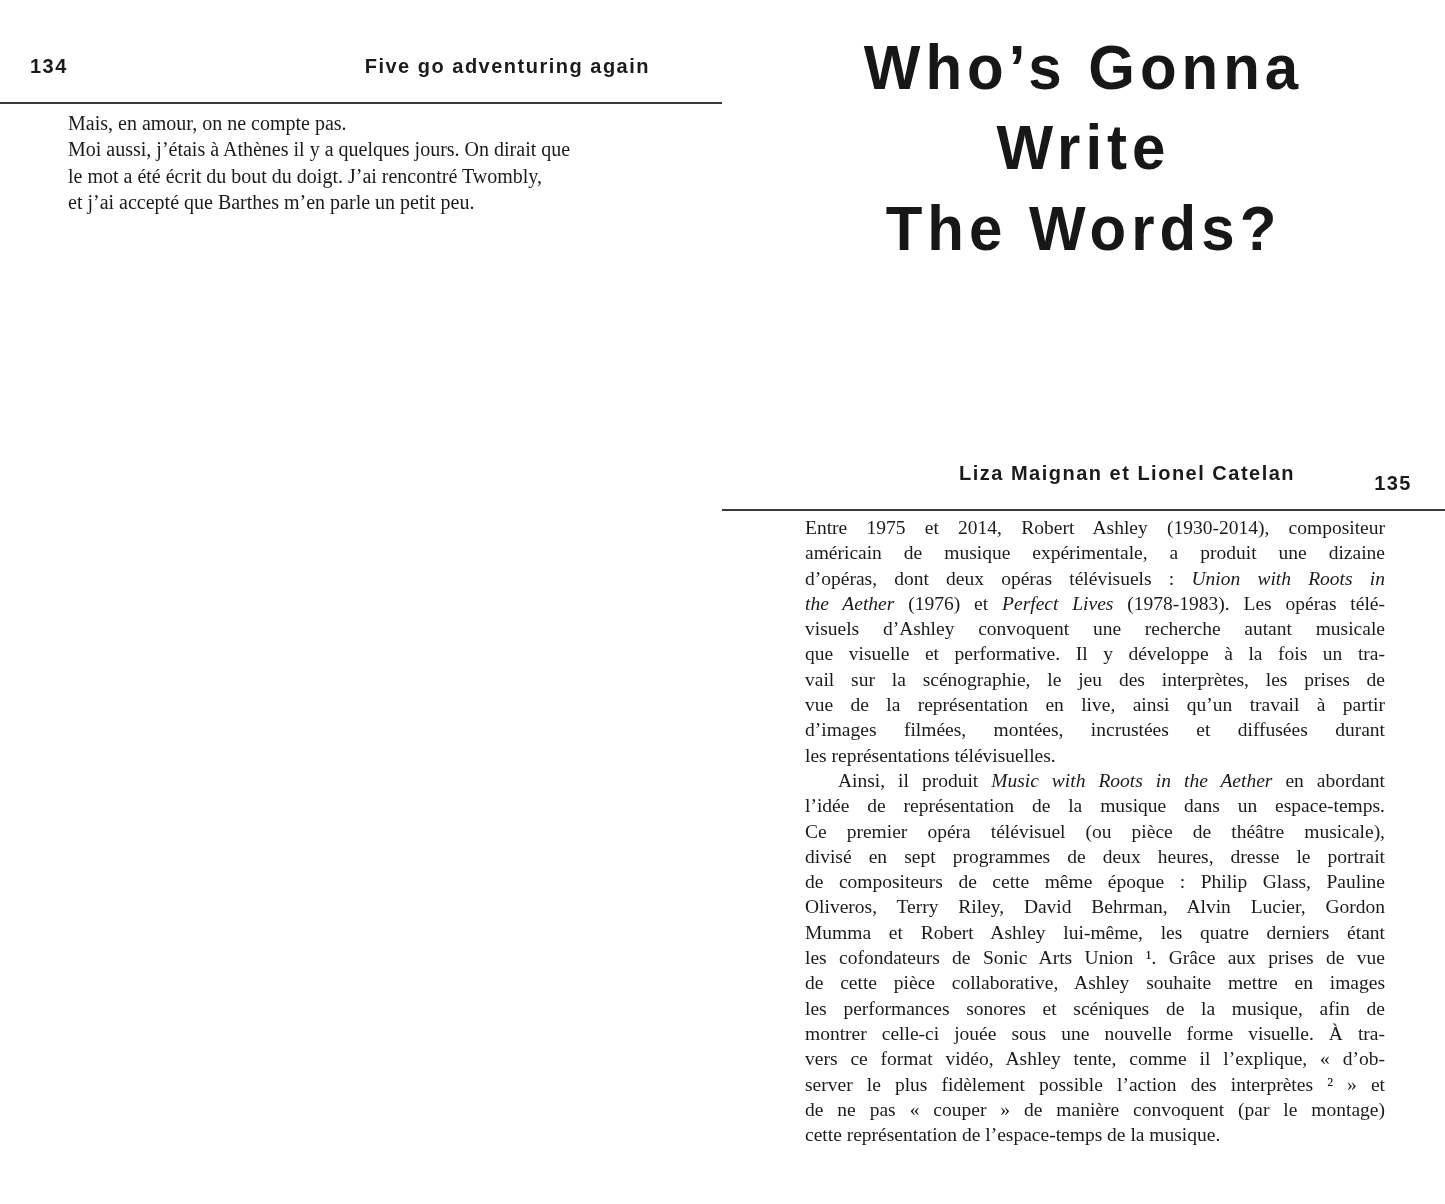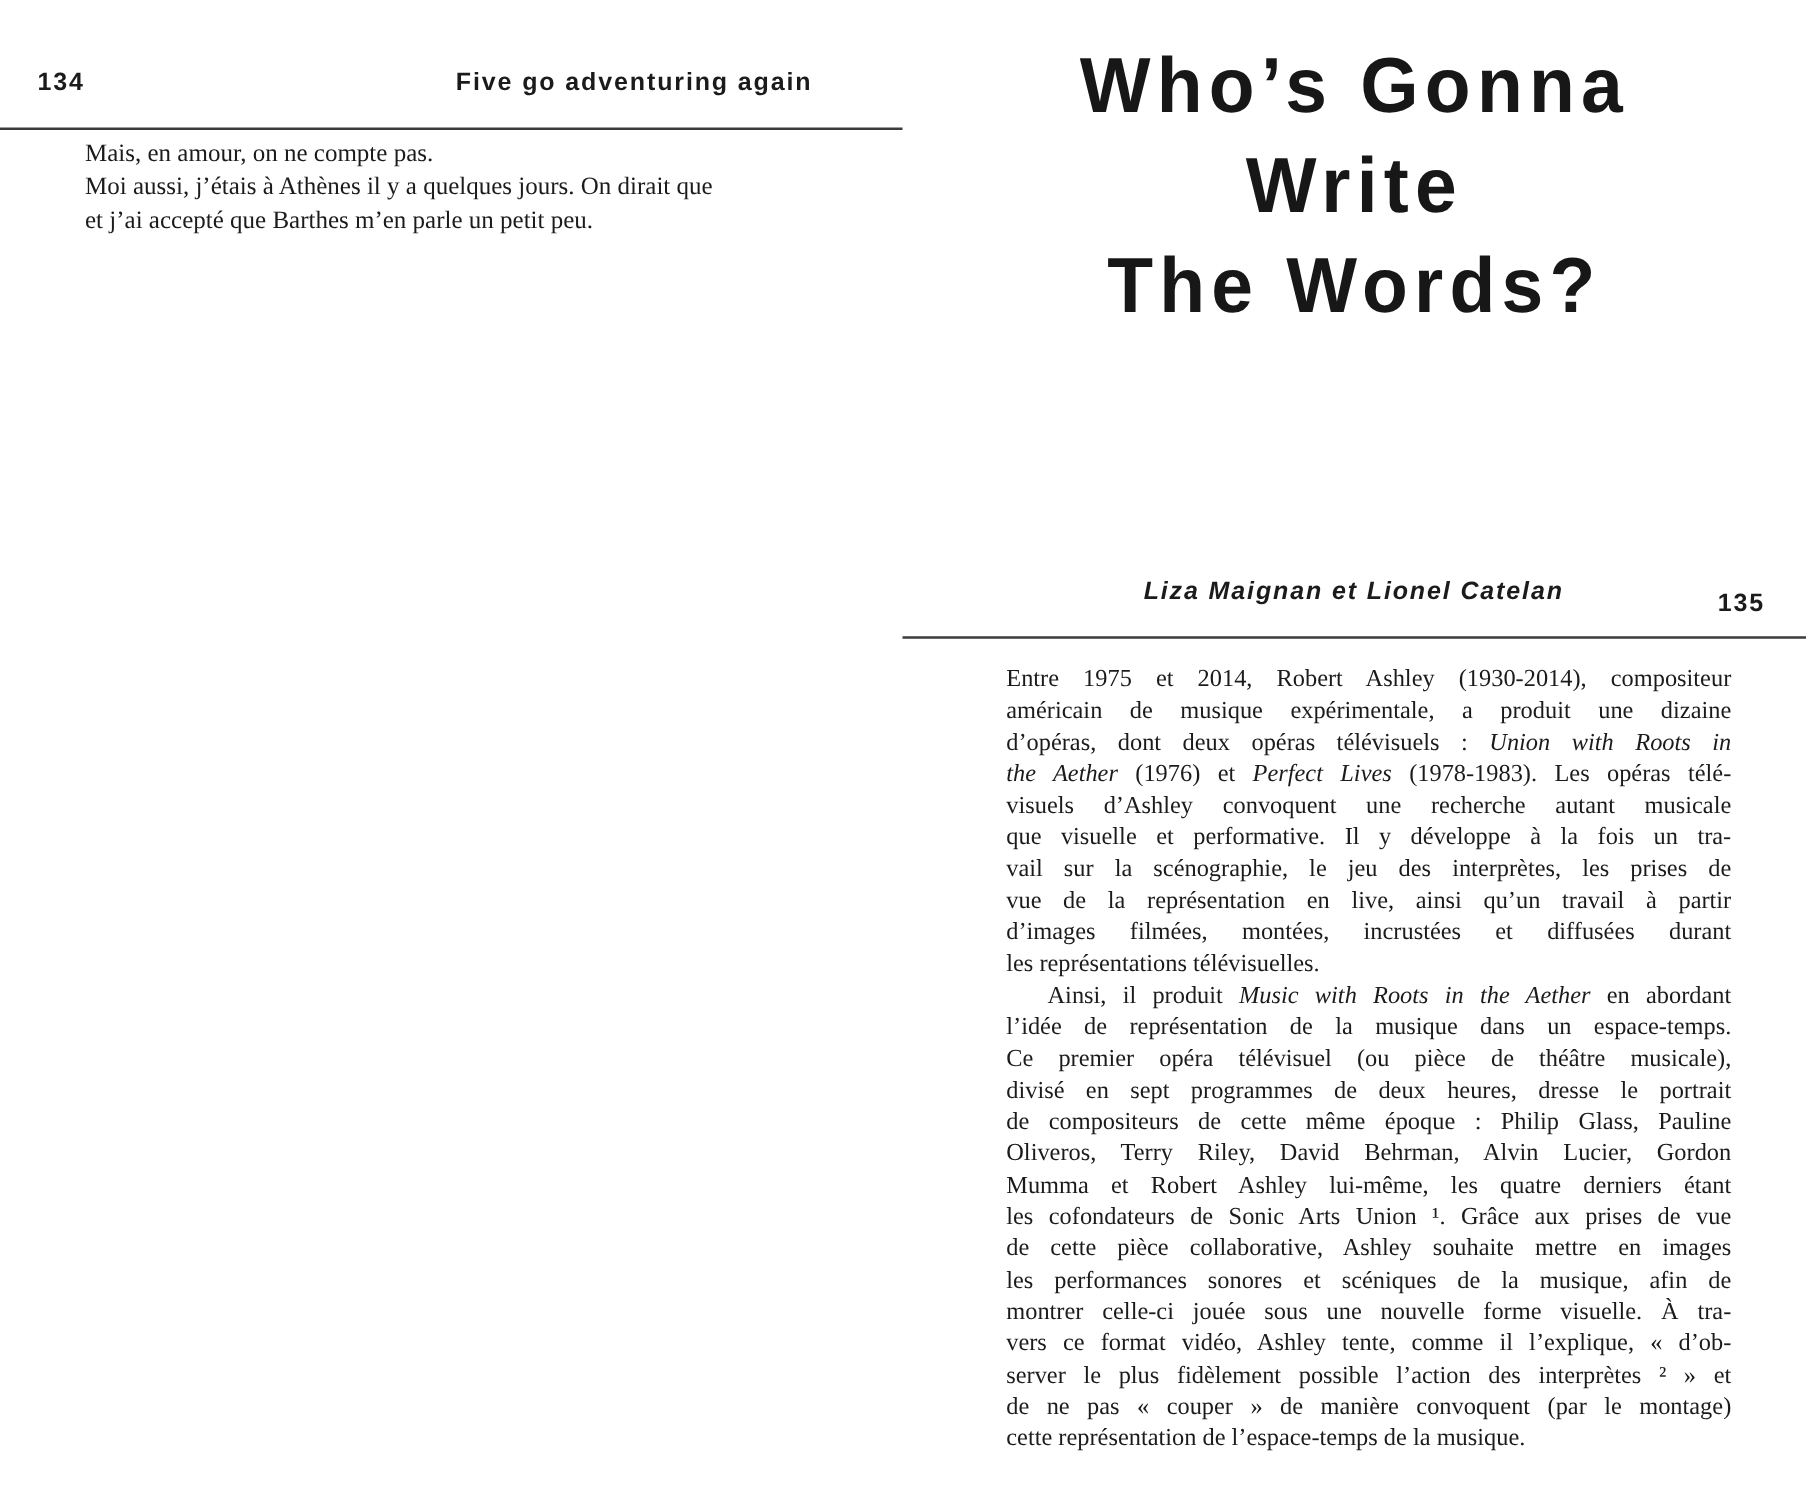--- a/index.html
+++ b/index.html
@@ -48,29 +48,28 @@
     font-weight: 700;
     font-size: 60px;
     letter-spacing: 5px;
     line-height: 77px;
     text-align: center;
     color: #171717;
     transform: scaleY(1.04);
     transform-origin: top center;
   }
   .rp-byline {
-    position: absolute; left: 793px; top: 462px; width: 580px;
+    position: absolute; left: 837px; top: 462px; width: 580px;
     text-align: center;
-    font-style: italic;
   }
   .rp-pagenum { position: absolute; right: 33px; top: 472px; }
   .rp-rule { top: 509px; left: 722px; width: 723px; }
   .rp-body {
     position: absolute; left: 805px; top: 515px; width: 580px;
-    font-size: 19.5px; line-height: 25.3px; margin-top: 16px;
+    font-size: 19.5px; line-height: 25.3px;
   }
   .bline {
     text-align: justify;
     text-align-last: justify;
   }
   .bline.last { text-align-last: left; }
   .bline.indent { text-indent: 33px; }
   .bline i { font-style: italic; }
 </style>
 </head>
@@ -78,20 +77,21 @@
 
 <div class="spread">
 
   <div>
     <div class="head-sans lp-pagenum">134</div>
     <div class="head-sans lp-runhead">Five go adventuring again</div>
     <div class="rule lp-rule" style="background: rgb(60, 60, 60);"></div>
     <div class="lp-body">
       <div class="lline">Mais, en amour, on ne compte pas.</div>
       <div class="lline">Moi aussi, j’étais à Athènes il y a quelques jours. On dirait que</div>
+      <div class="lline">le mot a été écrit du bout du doigt. J’ai rencontré Twombly,</div>
       <div class="lline">et j’ai accepté que Barthes m’en parle un petit peu.</div>
     </div>
   </div>
 
   <div>
     <div class="rp-title">
       <div>Who’s Gonna</div>
       <div>Write</div>
       <div>The Words?</div>
     </div>

